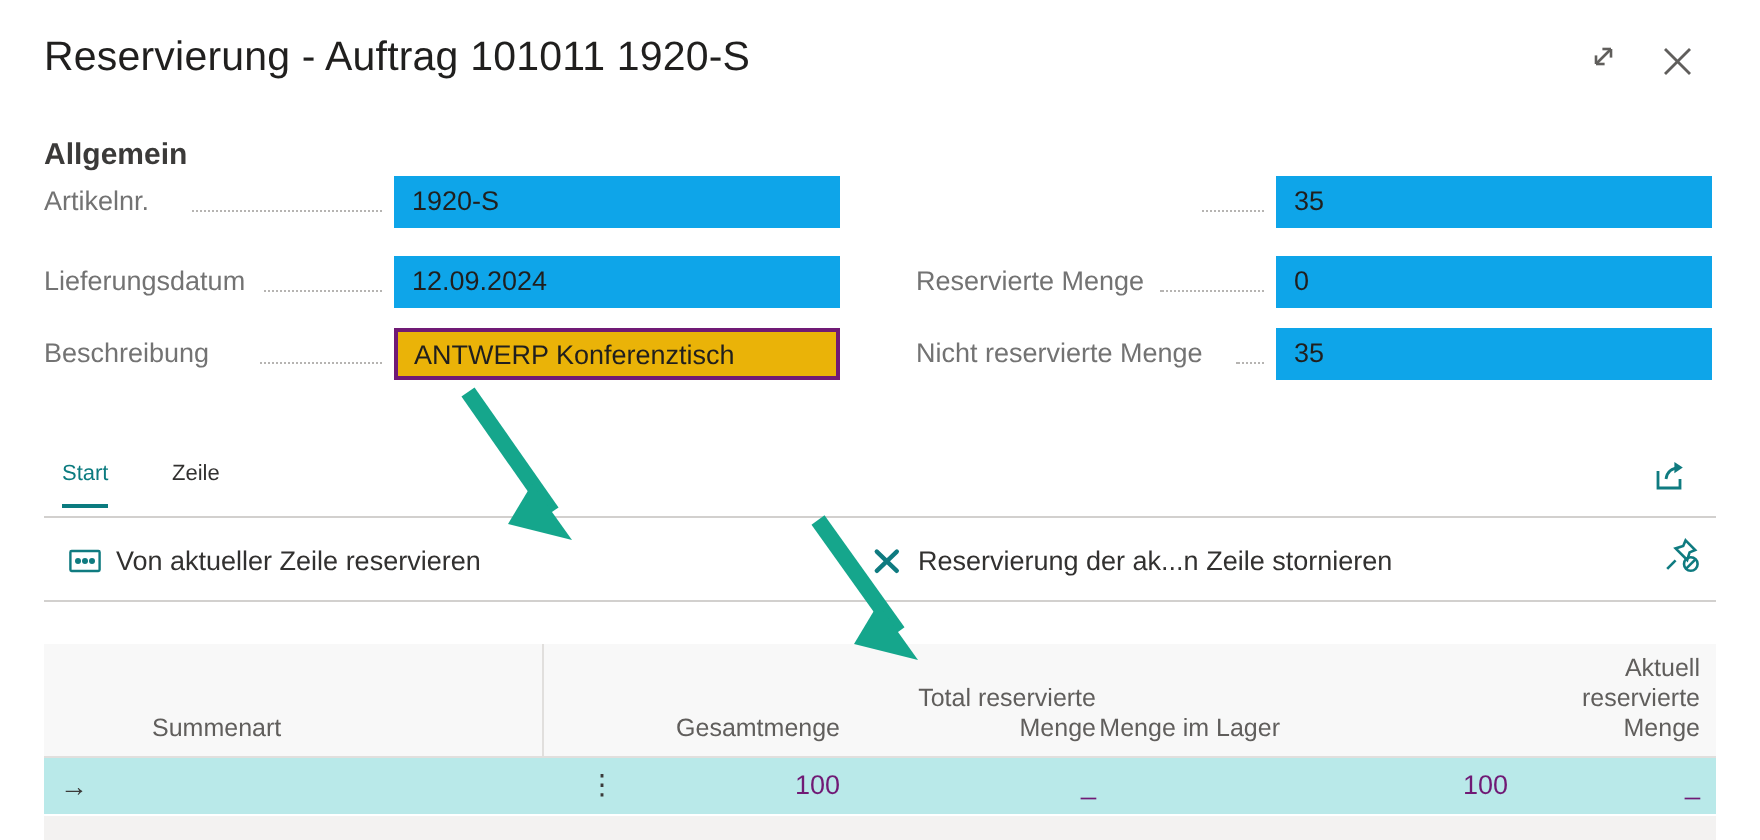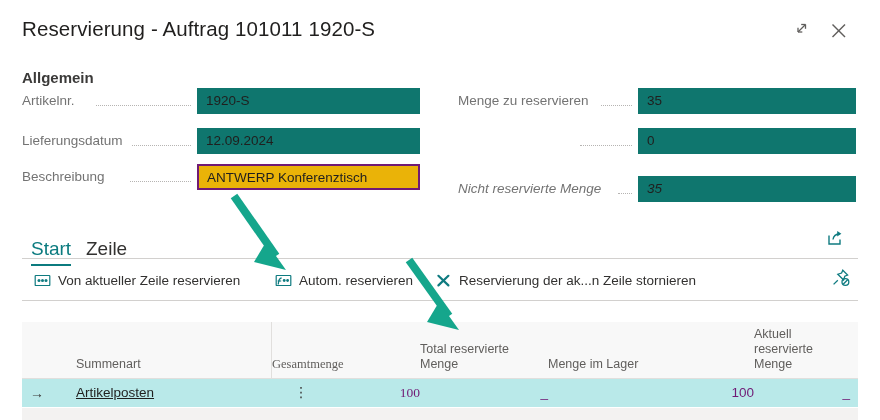--- a/index.html
+++ b/index.html
@@ -71,21 +71,21 @@
   .leader {
     position: absolute;
     top: 17px;
     height: 0;
     border-bottom: 1px dotted #b6b4b2;
   }
   .field-box {
     position: absolute;
     top: 0;
     height: 26px;
-    background: #0f766e;
+    background: #0ea5e9;
     border: 1px solid transparent;
     box-sizing: border-box;
     font-size: 13.5px;
     color: #201f1e;
     line-height: 24px;
     padding: 0 8px;
     white-space: nowrap;
     overflow: hidden;
   }
   .field-box.editable {
@@ -103,45 +103,44 @@
   .f-artikelnr .field-box,
   .f-lieferdatum .field-box,
   .f-beschreibung .field-box { left: 175px; width: 223px; }
   .f-artikelnr .leader    { left: 74px;  width: 95px; }
   .f-lieferdatum .leader  { left: 110px; width: 59px; }
   .f-beschreibung .leader { left: 108px; width: 61px; }
 
   
   .f-mengezu      { left: 458px; top: 88px;  width: 398px; }
   .f-reserviert   { left: 458px; top: 128px; width: 398px; }
-  .f-nichtreserv  { left: 458px; top: 176px; width: 398px; font-style: italic; }
+  .f-nichtreserv  { left: 458px; top: 164px; width: 398px; }
   .f-mengezu .field-box,
   .f-reserviert .field-box,
   .f-nichtreserv .field-box { left: 180px; width: 218px; }
   .f-mengezu .leader     { left: 143px; width: 31px; }
   .f-reserviert .leader  { left: 122px; width: 52px; }
   .f-nichtreserv .leader { left: 160px; width: 14px; }
 
   
   .tabs-row {
     position: absolute;
     left: 22px;
     top: 228px;
     width: 836px;
     height: 28px;
   }
   .tab {
     position: absolute;
     top: 0;
-    font-size: 19px;
+    font-size: 11px;
     color: #323130;
     cursor: pointer;
     padding-bottom: 6px;
     line-height: 18px;
-    margin-top: 12px;
   }
   .tab.active {
     color: #0b7b7f;
     border-bottom: 2px solid #0b7b7f;
   }
   .tab-start { left: 9px; }
   .tab-zeile { left: 64px; }
   .share-icon {
     position: absolute;
     left: 800px;
@@ -218,21 +217,21 @@
     background: #f8f8f8;
     border-bottom: 1px solid #e1dfdd;
   }
   .th {
     position: absolute;
     bottom: 6px;
     font-size: 12.5px;
     color: #605e5c;
     line-height: 15px;
   }
-  .th.right { text-align: left; }
+  .th.right { text-align: right; }
   .trow {
     position: absolute;
     top: 57px;
     left: 0;
     width: 836px;
     height: 28px;
     background: #b9e9e9;
   }
   .td {
     position: absolute;
@@ -280,21 +279,21 @@
   .col-sep {
     position: absolute;
     top: 0;
     width: 1px;
     height: 56px;
     background: #e1dfdd;
   }
 
   
   .c-summenart   { left: 30px;  width: 220px; margin-left: 24px; }
-  .c-gesamt      { left: 250px; width: 148px; font-family: Liberation Serif, serif; }
+  .c-gesamt      { left: 250px; width: 148px; }
   .c-totalres    { left: 398px; width: 128px; }
   .c-lager       { left: 526px; width: 92px;  }
   .c-totalverf   { left: 618px; width: 114px; }
   .c-aktuellres  { left: 732px; width: 96px;  }
 
   
   .arrow-svg {
     position: absolute;
     pointer-events: none;
   }
@@ -339,26 +338,26 @@
   <div class="field-box">12.09.2024</div>
 </div>
 
 <div class="field f-beschreibung">
   <div class="field-label">Beschreibung</div>
   <div class="leader"></div>
   <div class="field-box editable">ANTWERP Konferenztisch</div>
 </div>
 
 <div class="field f-mengezu">
-  <div class="field-label">Menge zu reservieren</div>
   <div class="leader"></div>
   <div class="field-box num">35</div>
 </div>
 
 <div class="field f-reserviert">
+  <div class="field-label">Reservierte Menge</div>
   <div class="leader"></div>
   <div class="field-box num">0</div>
 </div>
 
 <div class="field f-nichtreserv">
   <div class="field-label">Nicht reservierte Menge</div>
   <div class="leader"></div>
   <div class="field-box num">35</div>
 </div>
 
@@ -380,30 +379,20 @@
   <div class="tb-item tb-1">
     <svg class="tb-ico" viewBox="0 0 17 17" fill="none" stroke="#0f7b80" stroke-width="1.2">
       <rect x="1.2" y="3.5" width="14.6" height="10" rx="0.6"></rect>
       <circle cx="5" cy="8.5" r="1.5" fill="#0f7b80" stroke="none"></circle>
       <circle cx="8.5" cy="8.5" r="1.5" fill="#0f7b80" stroke="none"></circle>
       <circle cx="12" cy="8.5" r="1.5" fill="#0f7b80" stroke="none"></circle>
     </svg>
     <span>Von aktueller Zeile reservieren</span>
   </div>
 
-  <div class="tb-item tb-2">
-    <svg class="tb-ico" viewBox="0 0 17 17" fill="none" stroke="#0f7b80" stroke-width="1.2">
-      <rect x="1.2" y="3.5" width="14.6" height="10" rx="0.6"></rect>
-      <path d="M3.2 12.5 C3.6 8 4.6 6 6.6 6" stroke="#0f7b80" stroke-width="1.3"></path>
-      <path d="M2.6 9 L6.2 9" stroke="#0f7b80" stroke-width="1.1"></path>
-      <circle cx="9.2" cy="8.5" r="1.4" fill="#0f7b80" stroke="none"></circle>
-      <circle cx="12.6" cy="8.5" r="1.4" fill="#0f7b80" stroke="none"></circle>
-    </svg>
-    <span>Autom. reservieren</span>
-  </div>
 
   <div class="tb-item tb-3">
     <svg class="tb-ico" viewBox="0 0 17 17" fill="none" stroke="#0f7b80" stroke-width="2.2" stroke-linecap="round">
       <path d="M3.4 3.8 L13.4 13.4"></path>
       <path d="M13.4 3.8 L3.4 13.4"></path>
     </svg>
     <span>Reservierung der ak...n Zeile stornieren</span>
   </div>
 
   <div class="pin-icon">
@@ -423,23 +412,20 @@
     <div class="th c-summenart">Summenart</div>
     <div class="col-sep" style="left:249px"></div>
     <div class="th right c-gesamt">Gesamtmenge</div>
     <div class="th right c-totalres">Total reservierte Menge</div>
     <div class="th right c-lager">Menge im Lager</div>
     <div class="th right c-aktuellres">Aktuell reservierte Menge</div>
   </div>
 
   <div class="trow">
     <div class="row-arrow">→</div>
-    <div class="td c-summenart">
-      <span class="row-link">Artikelposten</span>
-    </div>
     <div class="kebab">⋮</div>
     <div class="td right teal c-gesamt">100</div>
     <div class="td right teal c-totalres">_</div>
     <div class="td right teal c-lager"></div>
     <div class="td right teal c-totalverf">100</div>
     <div class="td right teal c-aktuellres">_</div>
   </div>
 
   <div class="trow-empty"></div>
 </div>

